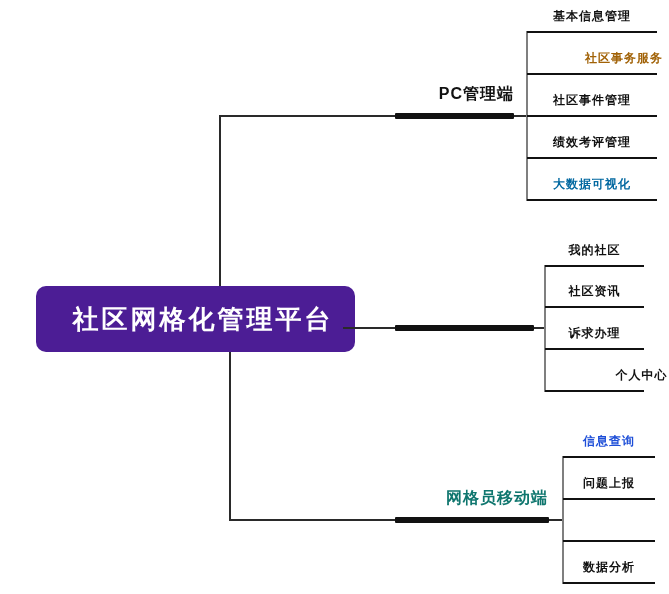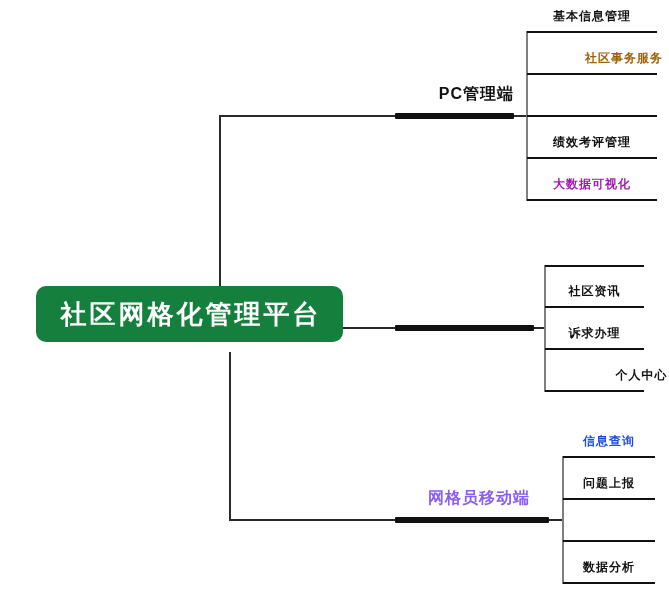--- a/index.html
+++ b/index.html
@@ -61,49 +61,51 @@
     font-weight: 700;
     letter-spacing: 1px;
     text-align: center;
     white-space: nowrap;
   }
 </style>
 </head>
 <body>
 
 <div class="canvas" id="canvas" style="background: rgb(255, 255, 255);">
-  <div class="root-node" id="root-node" style="left: 36px; top: 286px; width: 307px; height: 56px; background: #15803d; color: rgb(255, 255, 255);">社区网格化管理平台</div>
+  <div class="root-node" id="root-node" style="left: 36px; top: 286px; width: 307px; height: 66px; background: #4c1d95; color: rgb(255, 255, 255); padding-left: 12px;">社区网格化管理平台</div>
 <div class="hline" style="left: 219px; top: 115.25px; width: 308px; background: rgb(42, 42, 42);"></div>
     <div class="vline" style="left: 219px; top: 115px; height: 171px; background: rgb(42, 42, 42);"></div>
     <div class="thick" style="left: 395px; top: 113px; width: 119px; background: rgb(17, 17, 17);"></div>
     <div class="branch-label" style="left: 395px; top: 82px; width: 119px; color: rgb(17, 17, 17);">PC管理端</div>
     <div class="rail" style="left: 526px; top: 31px; height: 170px; background: rgb(127, 127, 127);"></div>
     <div class="hline" style="left: 527px; top: 31.25px; width: 130px; background: rgb(17, 17, 17);"></div>
     <div class="leaf-label" style="left: 527px; top: 5px; width: 130px; color: rgb(17, 17, 17);">基本信息管理</div>
     <div class="hline" style="left: 527px; top: 73.25px; width: 130px; background: rgb(17, 17, 17);"></div>
     <div class="leaf-label" style="left: 527px; top: 47px; width: 130px; color: #a16207; padding-left: 32px;">社区事务服务</div>
     <div class="hline" style="left: 527px; top: 115.25px; width: 130px; background: rgb(17, 17, 17);"></div>
+    <div class="leaf-label" style="left: 527px; top: 89px; width: 130px; color: rgb(17, 17, 17);">社区事件管理</div>
     <div class="hline" style="left: 527px; top: 157.25px; width: 130px; background: rgb(17, 17, 17);"></div>
     <div class="leaf-label" style="left: 527px; top: 131px; width: 130px; color: rgb(17, 17, 17);">绩效考评管理</div>
     <div class="hline" style="left: 527px; top: 199.25px; width: 130px; background: rgb(17, 17, 17);"></div>
-    <div class="leaf-label" style="left: 527px; top: 173px; width: 130px; color: #a21caf;">大数据可视化</div>
+    <div class="leaf-label" style="left: 527px; top: 173px; width: 130px; color: #0369a1;">大数据可视化</div>
     <div class="hline" style="left: 343px; top: 327.25px; width: 202px; background: rgb(42, 42, 42);"></div>
     <div class="thick" style="left: 395px; top: 325px; width: 139px; background: rgb(17, 17, 17);"></div>
     <div class="rail" style="left: 544px; top: 265px; height: 127px; background: rgb(127, 127, 127);"></div>
     <div class="hline" style="left: 545px; top: 265.25px; width: 99px; background: rgb(17, 17, 17);"></div>
+    <div class="leaf-label" style="left: 545px; top: 239px; width: 99px; color: rgb(17, 17, 17);">我的社区</div>
     <div class="hline" style="left: 545px; top: 306.25px; width: 99px; background: rgb(17, 17, 17);"></div>
     <div class="leaf-label" style="left: 545px; top: 280px; width: 99px; color: rgb(17, 17, 17);">社区资讯</div>
     <div class="hline" style="left: 545px; top: 348.25px; width: 99px; background: rgb(17, 17, 17);"></div>
     <div class="leaf-label" style="left: 545px; top: 322px; width: 99px; color: rgb(17, 17, 17);">诉求办理</div>
     <div class="hline" style="left: 545px; top: 390.25px; width: 99px; background: rgb(17, 17, 17);"></div>
     <div class="leaf-label" style="left: 545px; top: 364px; width: 99px; color: rgb(17, 17, 17); padding-left: 47px;">个人中心</div>
     <div class="hline" style="left: 229px; top: 519.25px; width: 334px; background: rgb(42, 42, 42);"></div>
     <div class="vline" style="left: 229px; top: 352px; height: 169px; background: rgb(42, 42, 42);"></div>
     <div class="thick" style="left: 395px; top: 517px; width: 154px; background: rgb(17, 17, 17);"></div>
-    <div class="branch-label" style="left: 376px; top: 486px; width: 154px; color: #8b5cf6;">网格员移动端</div>
+    <div class="branch-label" style="left: 394px; top: 486px; width: 154px; color: #0f766e;">网格员移动端</div>
     <div class="rail" style="left: 562px; top: 456px; height: 128px; background: rgb(127, 127, 127);"></div>
     <div class="hline" style="left: 563px; top: 456.25px; width: 92px; background: rgb(17, 17, 17);"></div>
     <div class="leaf-label" style="left: 563px; top: 430px; width: 92px; color: #1d4ed8;">信息查询</div>
     <div class="hline" style="left: 563px; top: 498.25px; width: 92px; background: rgb(17, 17, 17);"></div>
     <div class="leaf-label" style="left: 563px; top: 472px; width: 92px; color: rgb(17, 17, 17);">问题上报</div>
     <div class="hline" style="left: 563px; top: 540.25px; width: 92px; background: rgb(17, 17, 17);"></div>
     <div class="hline" style="left: 563px; top: 582.25px; width: 92px; background: rgb(17, 17, 17);"></div>
     <div class="leaf-label" style="left: 563px; top: 556px; width: 92px; color: rgb(17, 17, 17);">数据分析</div>
   </div>
 

